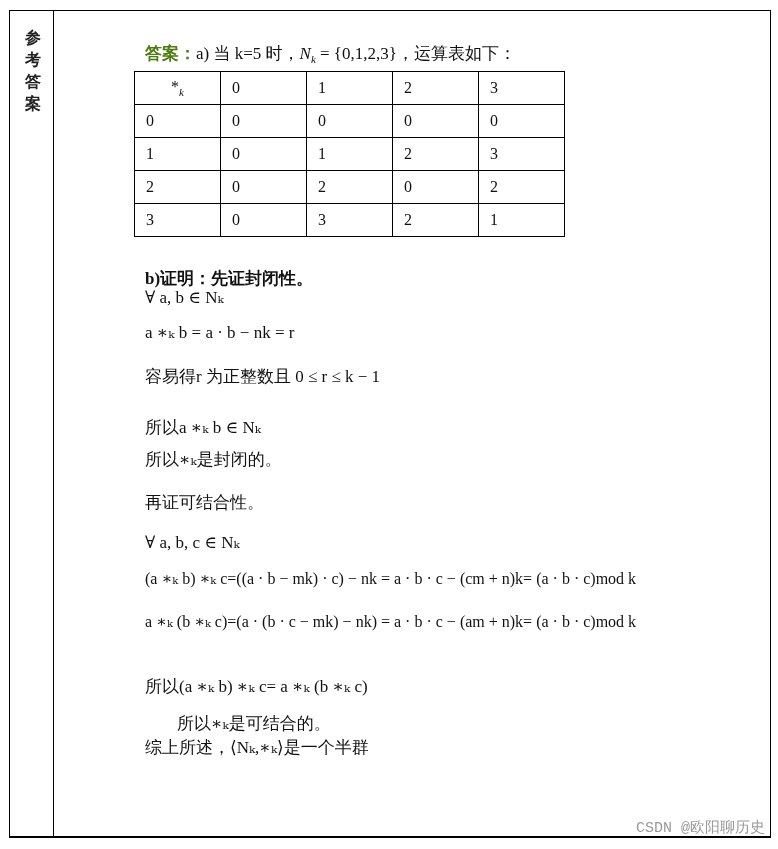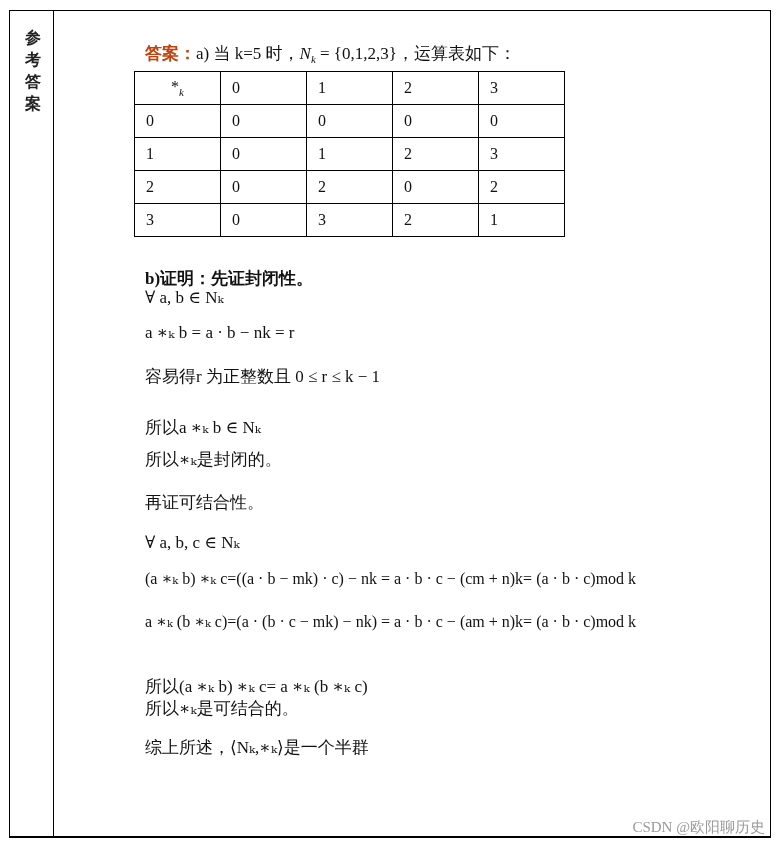--- a/index.html
+++ b/index.html
@@ -6,28 +6,28 @@
   body { width:778px; height:849px; position:relative; overflow:hidden;
          font-family:"Liberation Serif","DejaVu Serif",serif; color:#111; }
   .frame { position:absolute; left:9px; top:10px; width:762px; height:828px;
            border:1.5px solid #000; border-bottom:2px solid #000; box-sizing:border-box; }
   .side { position:absolute; left:0; top:0; width:44px; height:100%;
           border-right:1.5px solid #000; box-sizing:border-box; }
   .side-label { position:absolute; left:14px; top:16px; width:18px; font-size:16px;
                 line-height:22px; font-weight:bold; color:#222; }
   .side-label span { display:block; text-align:center; }
   .line { position:absolute; left:145px; font-size:17px; white-space:nowrap; line-height:22px; }
-  .ans { color:#c2410c; font-weight:bold; }
+  .ans { color:#4d7c0f; font-weight:bold; }
   .math { font-style:italic; }
   .sub { font-size:11px; font-style:italic; vertical-align:-4px; }
   table.op { position:absolute; left:134px; top:71px; border-collapse:collapse; }
   table.op td { border:1.5px solid #000; width:86px; height:33px; box-sizing:border-box;
                 font-size:16px; padding:0 0 0 11px; vertical-align:middle; }
   table.op td.hd { text-align:center; padding:0; }
-  .watermark { position:absolute; right:13px; top:818px; font-family:Liberation Serif, serif;
+  .watermark { position:absolute; right:13px; top:818px; font-family:Liberation Mono, monospace;
                font-size:15px; color:#9a9a9a; }
 </style>
 </head>
 <body>
 
 <div class="frame">
   <div class="side">
     <div class="side-label">
       <span>参</span>
       <span>考</span>
@@ -85,16 +85,16 @@
 <div class="line" style="top:287px;">∀ a, b ∈ Nₖ</div>
 <div class="line" style="top:322px;">a ∗ₖ b = a · b − nk = r</div>
 <div class="line" style="top:366px;">容易得r 为正整数且 0 ≤ r ≤ k − 1</div>
 <div class="line" style="top:405px;margin-top:12px;">所以a ∗ₖ b ∈ Nₖ</div>
 <div class="line" style="top:449px;">所以∗ₖ是封闭的。</div>
 <div class="line" style="top:492px;">再证可结合性。</div>
 <div class="line" style="top:532px;">∀ a, b, c ∈ Nₖ</div>
 <div class="line" style="top:568px;font-size:16px;text-align:center;">(a ∗ₖ b) ∗ₖ c=((a · b − mk) · c) − nk = a · b · c − (cm + n)k= (a · b · c)mod k</div>
 <div class="line" style="top:611px;font-size:16px;text-align:right;">a ∗ₖ (b ∗ₖ c)=(a · (b · c − mk) − nk) = a · b · c − (am + n)k= (a · b · c)mod k</div>
 <div class="line" style="top:653px;margin-top:23px;">所以(a ∗ₖ b) ∗ₖ c= a ∗ₖ (b ∗ₖ c)</div>
-<div class="line" style="top:698px;">所以∗ₖ是可结合的。</div>
+<div class="line" style="top:713px;margin-left:32px;">所以∗ₖ是可结合的。</div>
 <div class="line" style="top:737px;">综上所述，⟨Nₖ,∗ₖ⟩是一个半群</div>
 
 <div class="watermark">CSDN @欧阳聊历史</div>
 
 </body></html>

